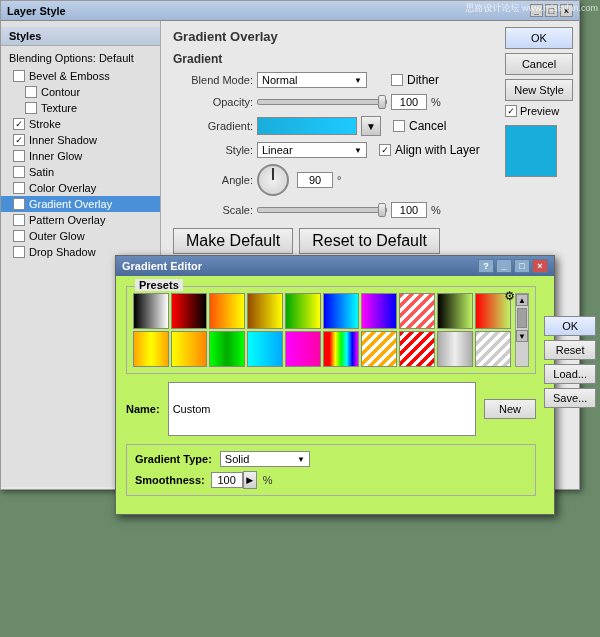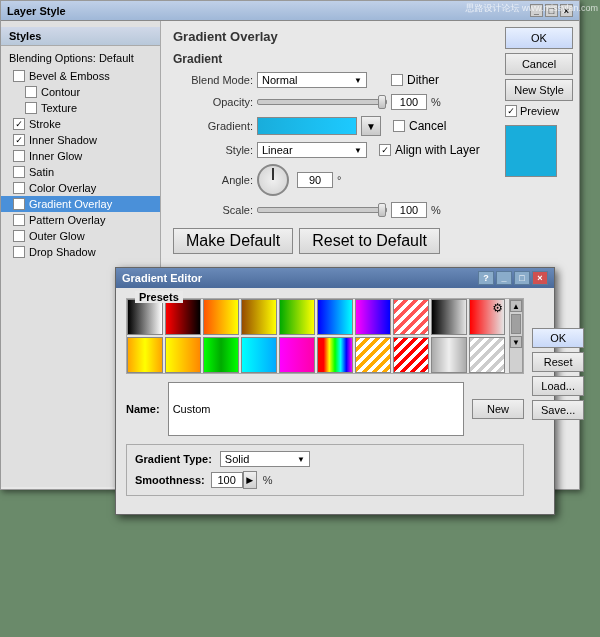--- a/index.html
+++ b/index.html
@@ -240,23 +240,23 @@
     .preview-box {
       width: 52px; height: 52px;
       background: #19addb;
       border: 1px solid #888;
       margin-top: 4px;
     }
 
     
     .gradient-editor {
       position: absolute;
-      top: 267px; left: 115px;
+      top: 255px; left: 115px;
       width: 440px;
-      background: #e5e5e5;
+      background: #bef264;
       border: 1px solid #666;
       box-shadow: 3px 3px 8px rgba(0,0,0,0.6);
       z-index: 10;
     }
     .grad-titlebar {
       background: linear-gradient(to bottom, #6a8ab8, #4a6a9a);
       padding: 3px 6px;
       color: white;
       font-size: 11px;
       font-weight: bold;
@@ -277,20 +277,21 @@
       background: #d05050;
     }
 
     .grad-body {
       padding: 10px;
     }
 
     
     .presets-group {
       border: 1px solid #aaa;
+      padding: 6px;
       margin-bottom: 8px;
       position: relative;
     }
     .presets-legend {
       position: absolute;
       top: -8px; left: 8px;
       background: #e8e8e8;
       padding: 0 4px;
       font-size: 11px;
       font-weight: bold;

